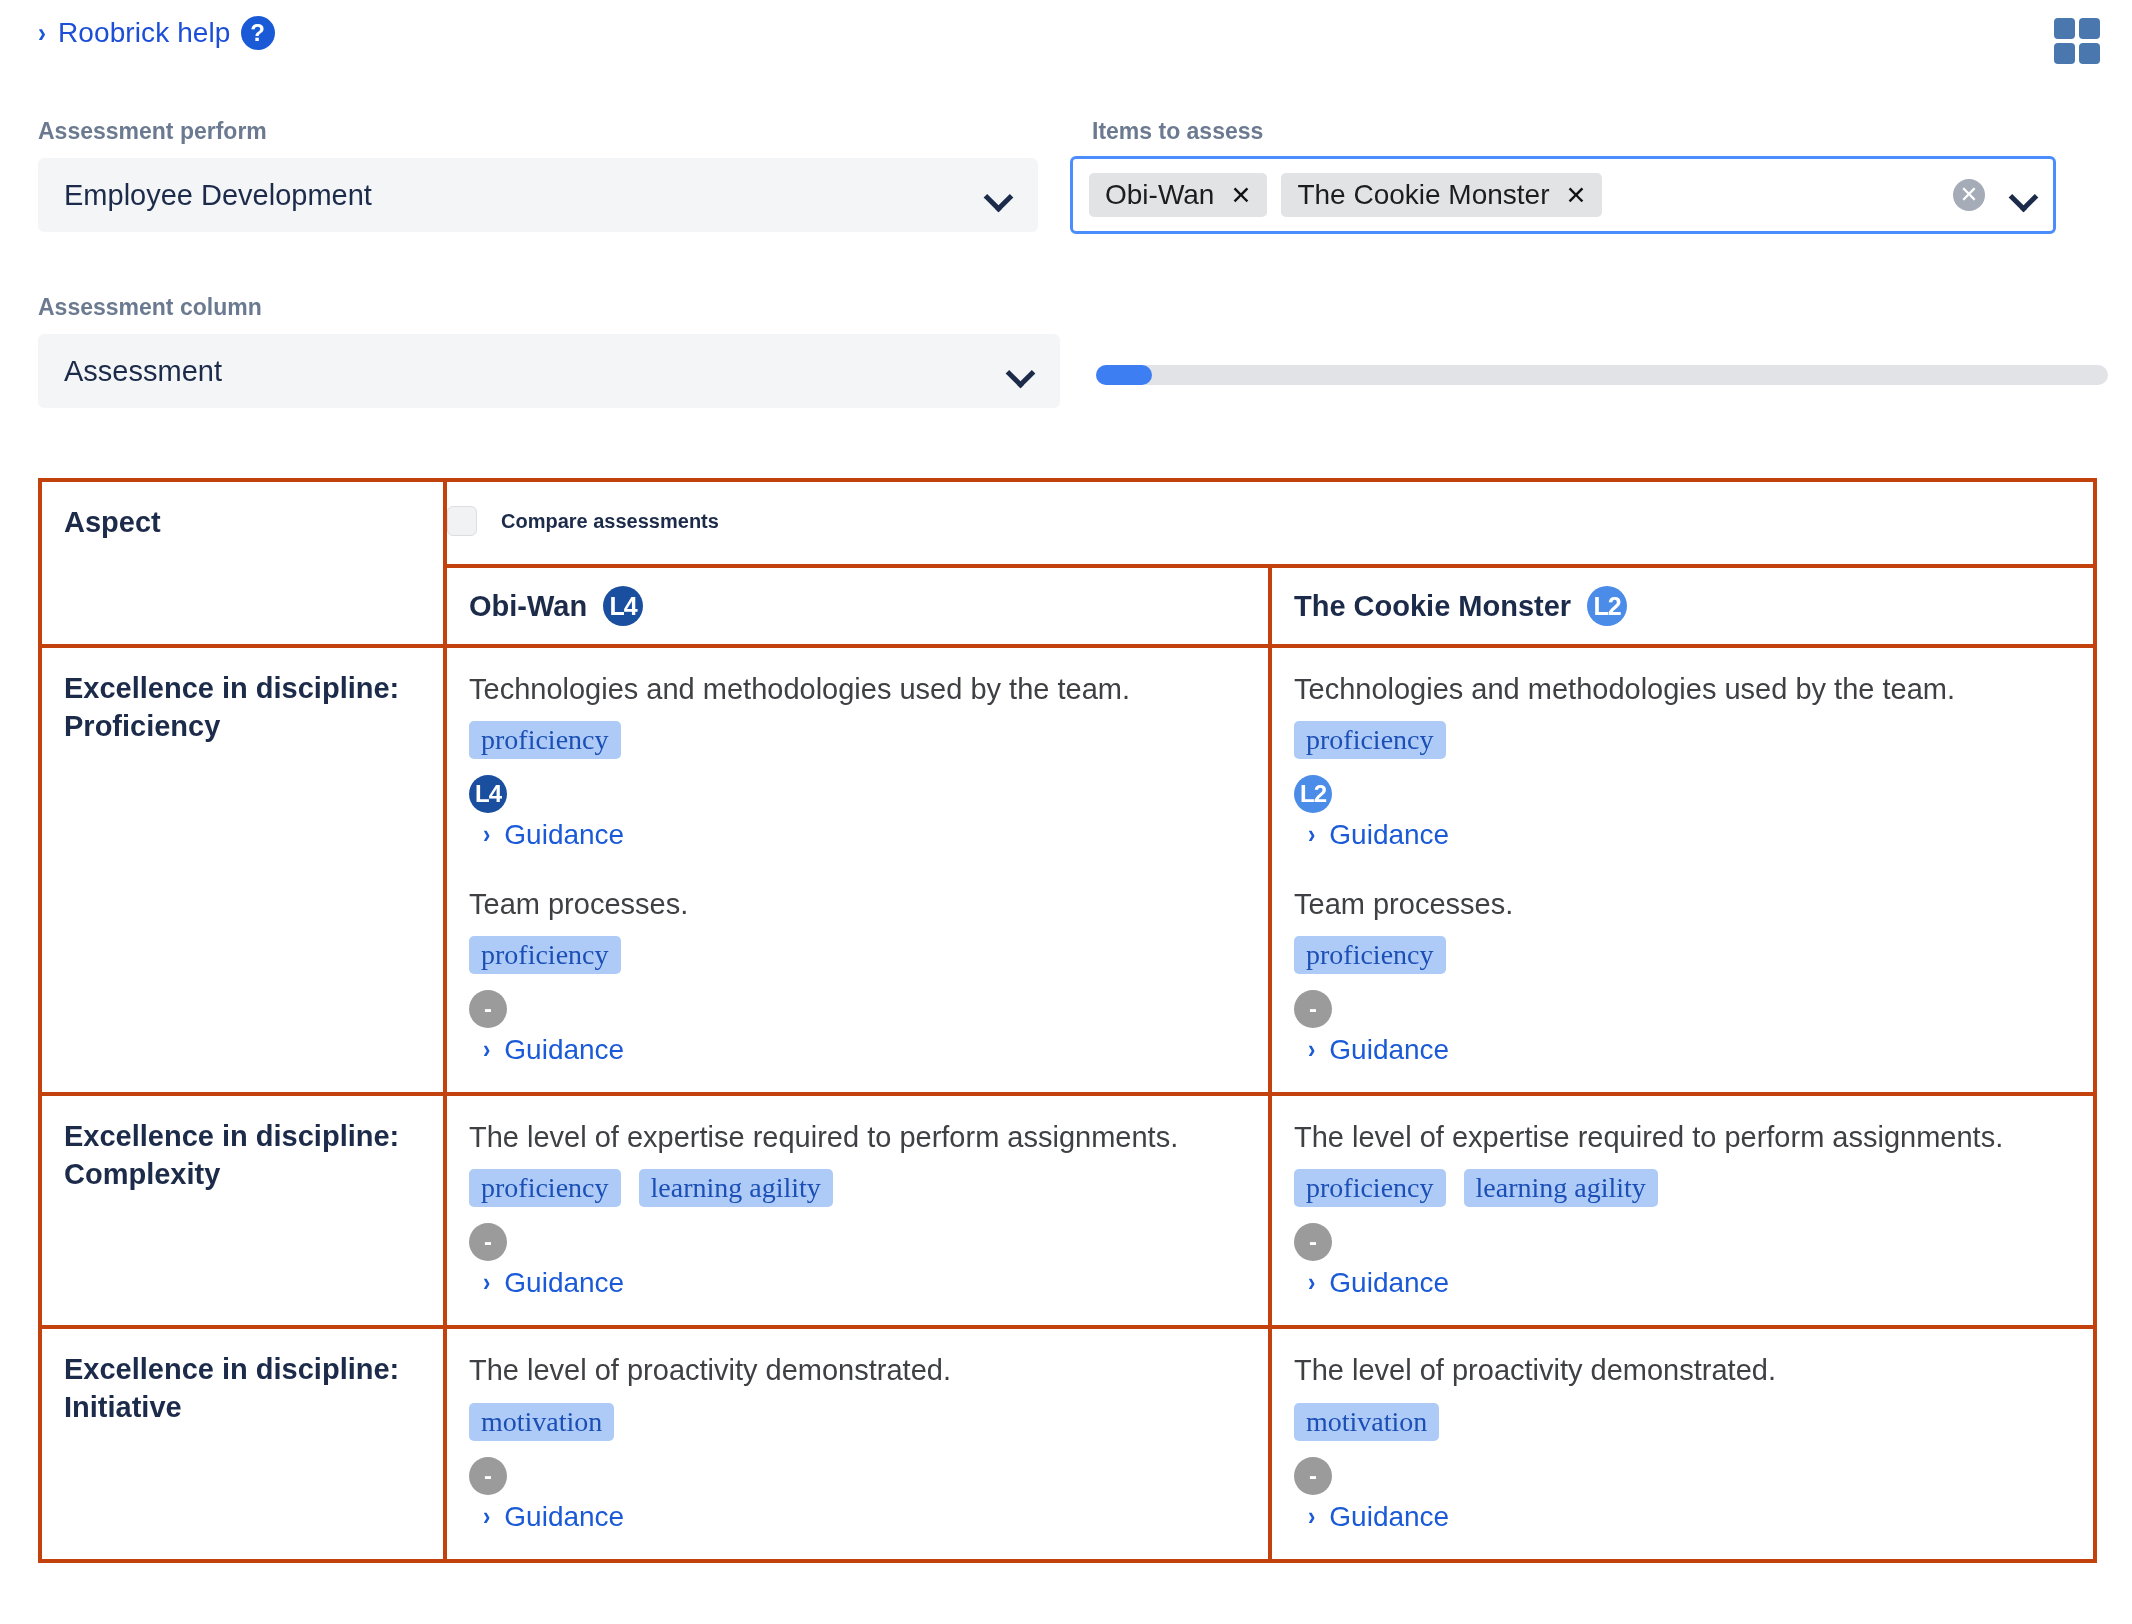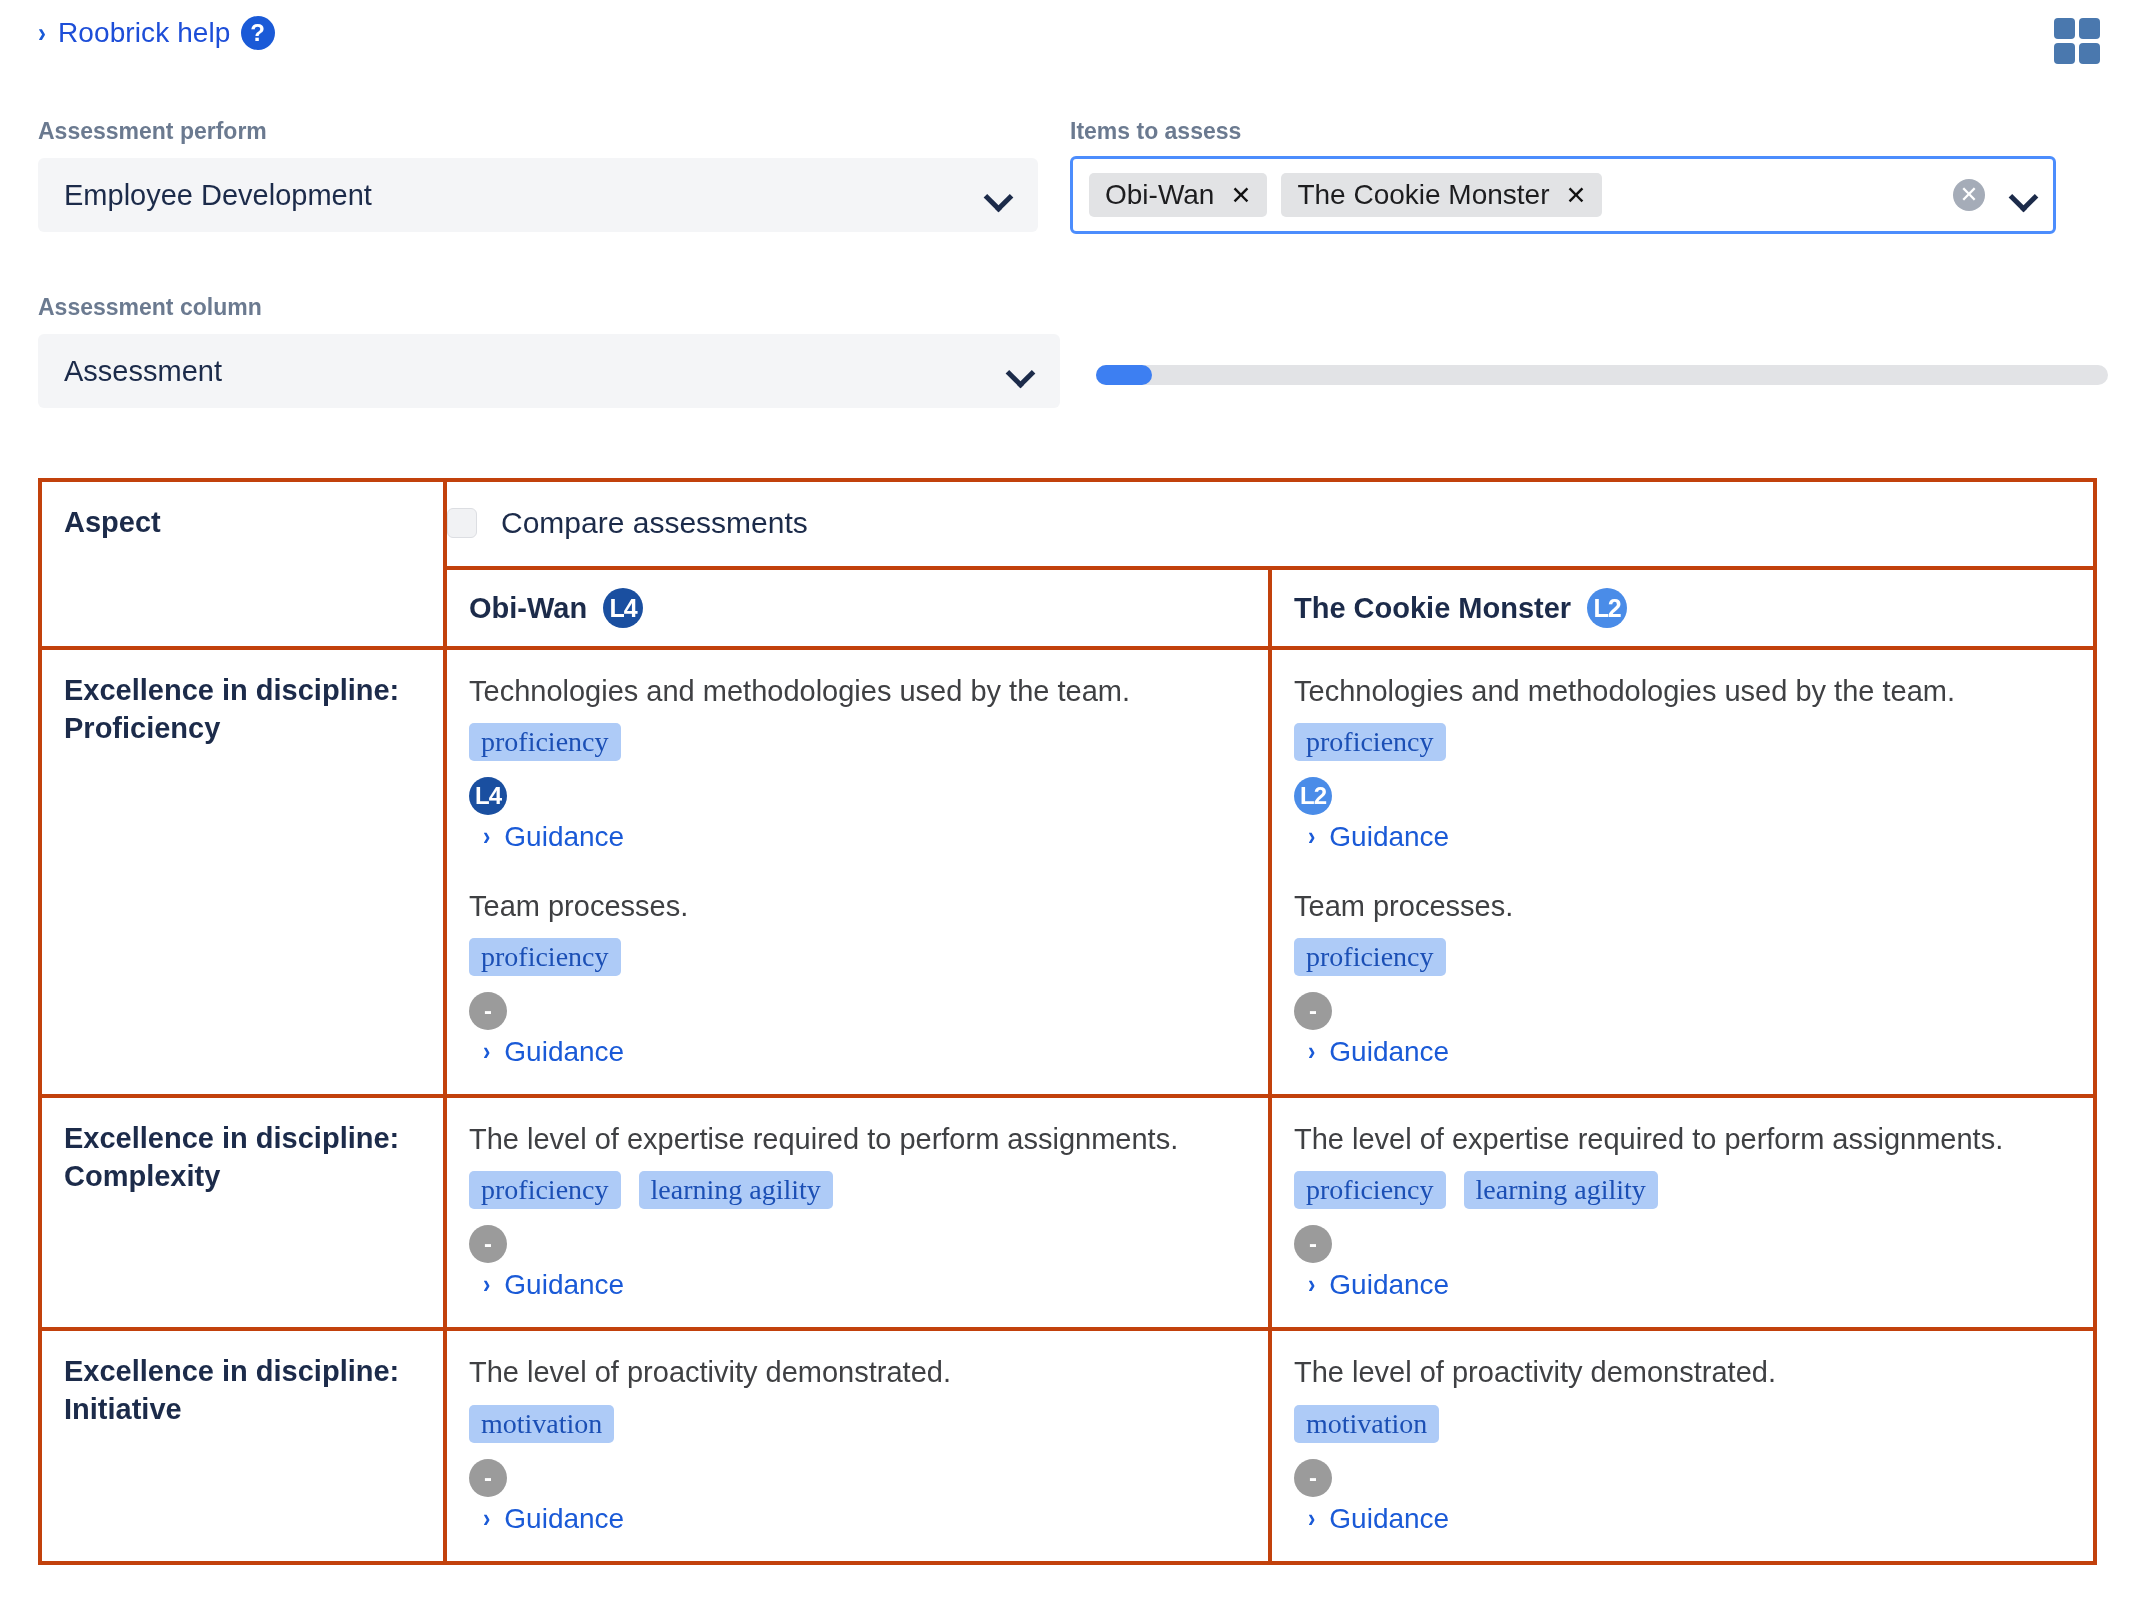--- a/index.html
+++ b/index.html
@@ -41,21 +41,21 @@
     gap: 4px;
   }
   .grid-icon span { background: #4a78ae; border-radius: 4px; display:block; }
 
   
   .field-label {
     color: #6b7a90; font-size: 23px; font-weight: bold;
   }
 
   .lbl-criteria   { position: absolute; left: 38px;   top: 118px; }
-  .lbl-items      { position: absolute; left: 1070px; top: 118px; }
+  .lbl-items      { position: absolute; left: 1092px; top: 118px; }
   .lbl-column     { position: absolute; left: 38px;   top: 294px; }
   .lbl-progress   { position: absolute; left: 1096px; top: 294px; color:#5b6b84; }
 
   
   .select-box {
     position: absolute;
     background: #f4f5f7;
     border-radius: 6px;
     display: flex; align-items: center;
     padding: 0 26px;
@@ -136,21 +136,21 @@
   }
   .compare-wrap {
     display: inline-flex; align-items: center; gap: 24px;
   }
   .checkbox {
     width: 30px; height: 30px; border-radius: 6px;
     background: #f1f2f4; border: 1px solid #dcdee2;
     display: inline-block;
   }
   .compare-label {
-    font-size: 30px; font-weight: normal; color: #1c2b4a;
+    font-size: 20px; font-weight: bold; color: #1c2b4a;
   }
 
   .th-person {
     padding: 18px 0 18px 22px;
     font-size: 29px; font-weight: bold; color: #1c2b4a;
     white-space: nowrap;
   }
   .person-wrap { display: inline-flex; align-items: center; gap: 16px; }
 
   .lvl {

